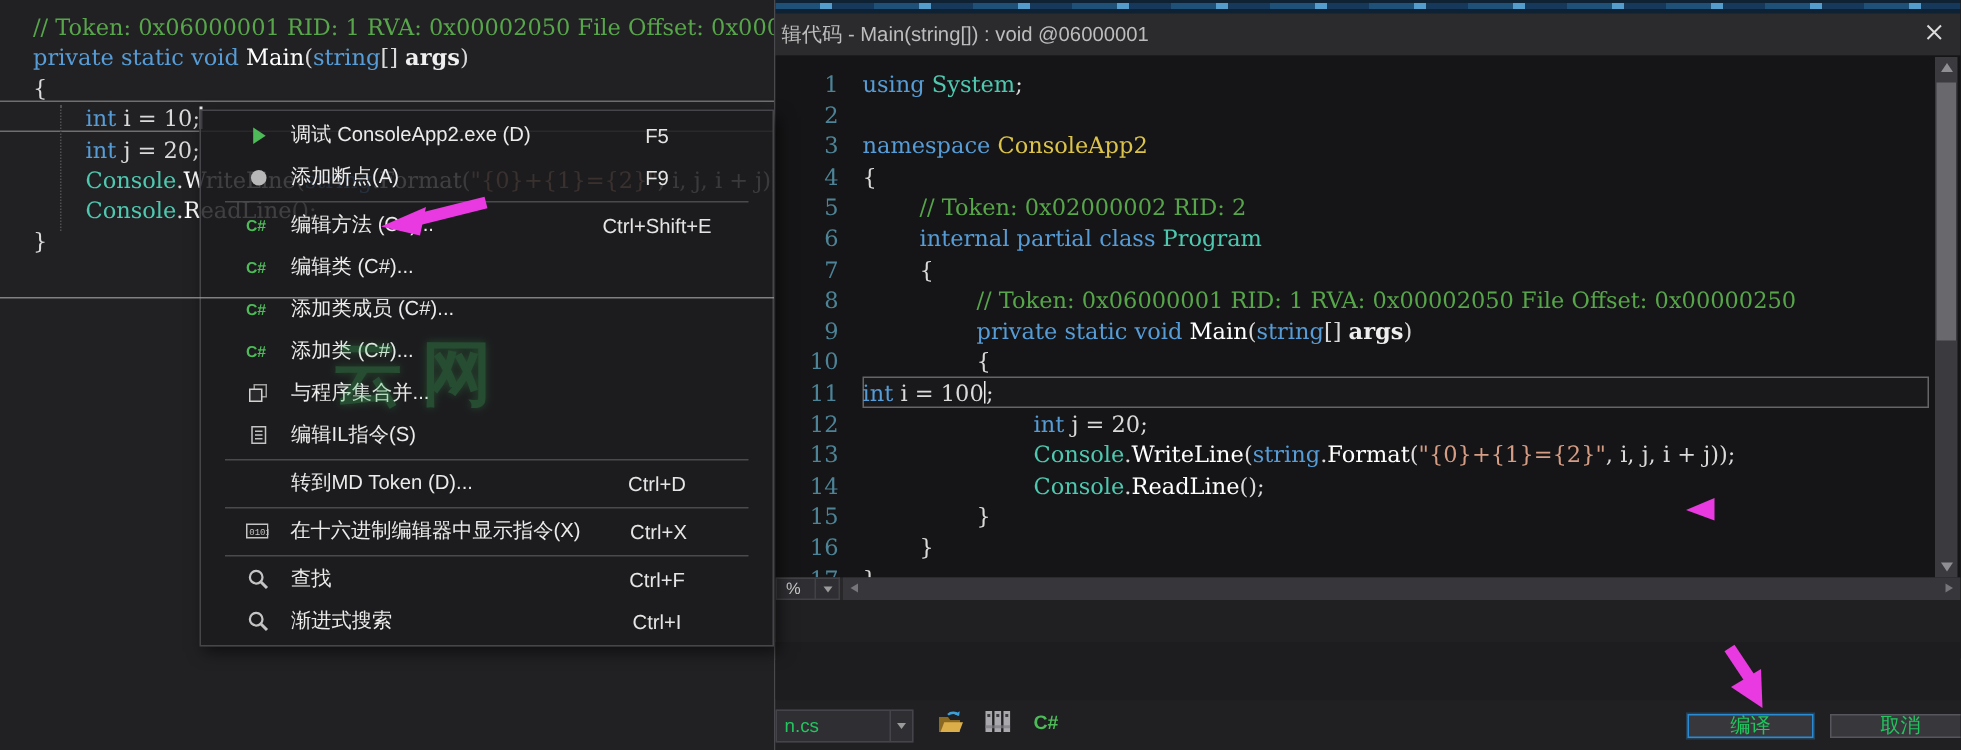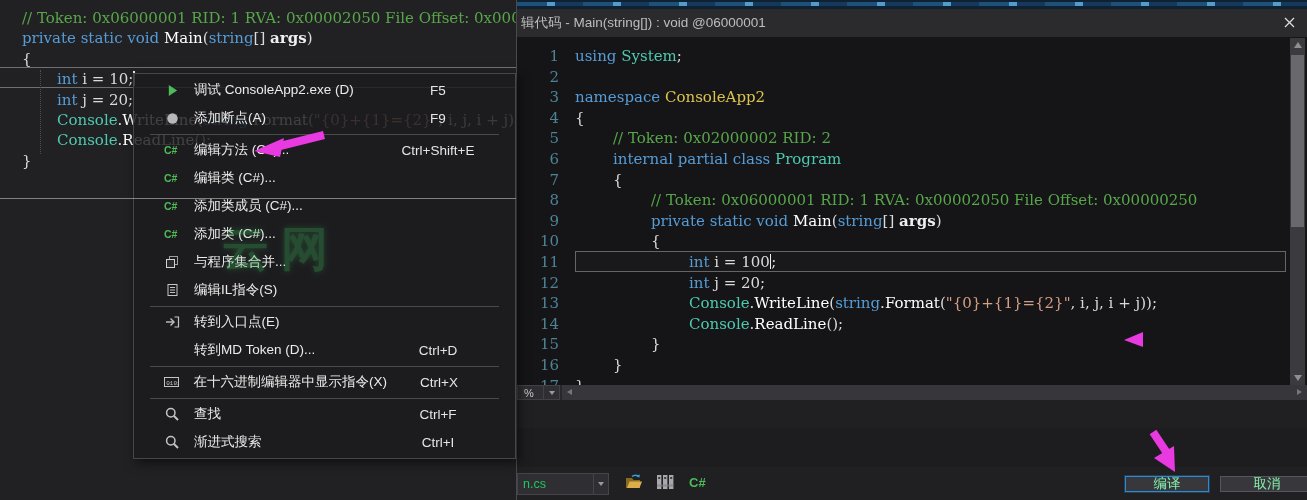--- a/index.html
+++ b/index.html
@@ -73,21 +73,21 @@
   .tab{padding:0 11px;height:100%;display:flex;align-items:center;}
   #desc-area{position:absolute;top:428px;left:0;right:0;height:39px;background:#1d1d1f;}
   
   #bottom-row{position:absolute;left:0;right:0;bottom:0;height:33px;background:#202022;display:flex;align-items:center;}
   #file-combo{width:92px;height:22px;background:#2f2f33;border:1px solid #44444a;display:flex;align-items:center;box-sizing:border-box;}
   .cb-text{flex:1;padding-left:5px;font-size:12.5px;color:#22c55e;}
   .cb-dd{width:15px;height:100%;border-left:1px solid #44444a;display:flex;align-items:center;justify-content:center;box-sizing:border-box;}
   .tool-btn{display:flex;align-items:center;justify-content:center;}
   #btn-open{margin-left:15px;}#btn-books{margin-left:12px;}#icon-cs{margin-left:13px;}
   #spacer{flex:1;}
-  .dlg-btn{height:16px;background:#37373c;color:#86efac;font-size:13.5px;display:flex;align-items:center;justify-content:center;box-sizing:border-box;}
+  .dlg-btn{height:16px;background:#37373c;color:#22c55e;font-size:13.5px;display:flex;align-items:center;justify-content:center;box-sizing:border-box;}
   #btn-compile{width:84px;border:1px solid #2a8ad4;box-shadow:0 0 0 1px rgba(42,138,212,.3);}
   #btn-cancel{width:94px;border:1px solid #56565c;margin-left:11px;margin-right:-7px;}
   
   .annot{position:absolute;z-index:300;pointer-events:none;}
 </style>
 </head>
 <body>
 
 <div id="left-pane">
   <div id="left-code">
@@ -177,31 +177,20 @@
           <rect x="2" y="1.5" width="9" height="11" fill="none" stroke="#c4c4c4"></rect>
           <line x1="4" y1="4.5" x2="9" y2="4.5" stroke="#c4c4c4"></line>
           <line x1="4" y1="7" x2="9" y2="7" stroke="#c4c4c4"></line>
           <line x1="4" y1="9.5" x2="9" y2="9.5" stroke="#c4c4c4"></line>
         </svg>
       </span>
       <span class="mi-label">编辑IL指令(S)</span>
       <span class="mi-shortcut"></span>
     </div>
     <div class="menu-sep"></div>
-    <div class="menu-item">
-      <span class="mi-icon">
-        <svg width="15" height="14" viewBox="0 0 15 14">
-          <path d="M1 7 H8" stroke="#c4c4c4" stroke-width="1.4" fill="none"></path>
-          <path d="M5.5 3.5 L9 7 L5.5 10.5" stroke="#c4c4c4" stroke-width="1.4" fill="none"></path>
-          <path d="M9.5 2 H13.5 V12 H9.5" stroke="#c4c4c4" stroke-width="1.2" fill="none"></path>
-        </svg>
-      </span>
-      <span class="mi-label">转到入口点(E)</span>
-      <span class="mi-shortcut"></span>
-    </div>
     <div class="menu-item">
       <span class="mi-icon">
         <svg width="14" height="12"></svg>
       </span>
       <span class="mi-label">转到MD Token (D)...</span>
       <span class="mi-shortcut">Ctrl+D</span>
     </div>
     <div class="menu-sep"></div>
     <div class="menu-item">
       <span class="mi-icon">
@@ -255,21 +244,21 @@
       <div class="rline"><span class="ln">1</span><span class="lc" style="padding-left: 0px;"><span class="tk-kw">using </span><span class="tk-type">System</span><span class="tk-plain">;</span></span></div>
       <div class="rline"><span class="ln">2</span><span class="lc" style="padding-left: 0px;"></span></div>
       <div class="rline"><span class="ln">3</span><span class="lc" style="padding-left: 0px;"><span class="tk-kw">namespace </span><span class="tk-ns">ConsoleApp2</span></span></div>
       <div class="rline"><span class="ln">4</span><span class="lc" style="padding-left: 0px;"><span class="tk-plain">{</span></span></div>
       <div class="rline"><span class="ln">5</span><span class="lc" style="padding-left: 38px;"><span class="tk-comment">// Token: 0x02000002 RID: 2</span></span></div>
       <div class="rline"><span class="ln">6</span><span class="lc" style="padding-left: 38px;"><span class="tk-kw">internal partial class </span><span class="tk-type">Program</span></span></div>
       <div class="rline"><span class="ln">7</span><span class="lc" style="padding-left: 38px;"><span class="tk-plain">{</span></span></div>
       <div class="rline"><span class="ln">8</span><span class="lc" style="padding-left: 76px;"><span class="tk-comment">// Token: 0x06000001 RID: 1 RVA: 0x00002050 File Offset: 0x00000250</span></span></div>
       <div class="rline"><span class="ln">9</span><span class="lc" style="padding-left: 76px;"><span class="tk-kw">private static void </span><span class="tk-method">Main</span><span class="tk-plain">(</span><span class="tk-kw">string</span><span class="tk-plain">[] </span><span class="tk-args">args</span><span class="tk-plain">)</span></span></div>
       <div class="rline"><span class="ln">10</span><span class="lc" style="padding-left: 76px;"><span class="tk-plain">{</span></span></div>
-      <div class="rline active"><span class="ln">11</span><span class="lc" style="padding-left: 114px;"><span class="tk-kw">int</span><span class="tk-plain"> i = 100</span><span class="cursor"></span><span class="tk-plain">;</span></span></div>
+      <div class="rline active"><span class="ln">11</span><span class="lc" style=""><span class="tk-kw">int</span><span class="tk-plain"> i = 100</span><span class="cursor"></span><span class="tk-plain">;</span></span></div>
       <div class="rline"><span class="ln">12</span><span class="lc" style="padding-left: 114px;"><span class="tk-kw">int</span><span class="tk-plain"> j = 20;</span></span></div>
       <div class="rline"><span class="ln">13</span><span class="lc" style="padding-left: 114px;"><span class="tk-type">Console</span><span class="tk-plain">.</span><span class="tk-method">WriteLine</span><span class="tk-plain">(</span><span class="tk-kw">string</span><span class="tk-plain">.</span><span class="tk-method">Format</span><span class="tk-plain">(</span><span class="tk-str">"{0}+{1}={2}"</span><span class="tk-plain">, i, j, i + j));</span></span></div>
       <div class="rline"><span class="ln">14</span><span class="lc" style="padding-left: 114px;"><span class="tk-type">Console</span><span class="tk-plain">.</span><span class="tk-method">ReadLine</span><span class="tk-plain">();</span></span></div>
       <div class="rline"><span class="ln">15</span><span class="lc" style="padding-left: 76px;"><span class="tk-plain">}</span></span></div>
       <div class="rline"><span class="ln">16</span><span class="lc" style="padding-left: 38px;"><span class="tk-plain">}</span></span></div>
       <div class="rline"><span class="ln">17</span><span class="lc" style="padding-left: 0px;"><span class="tk-plain">}</span></span></div>
     </div>
 
   <div id="v-scroll">
     <div id="vs-up" class="vs-arrow">

